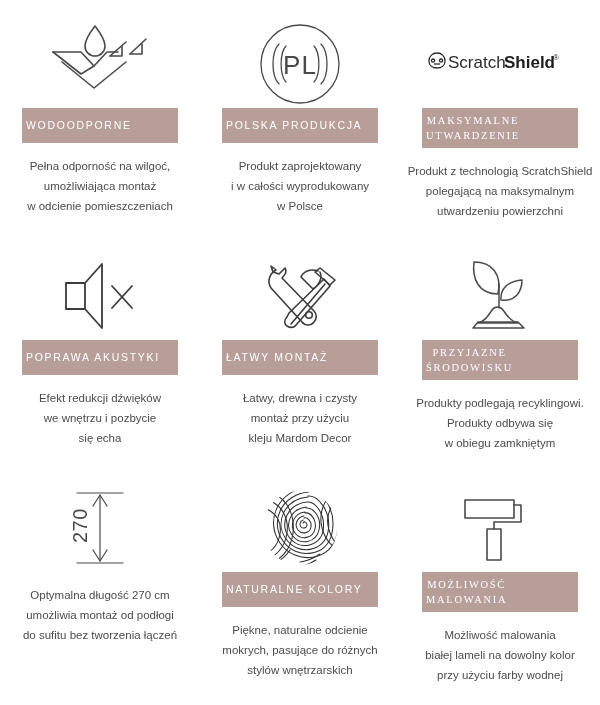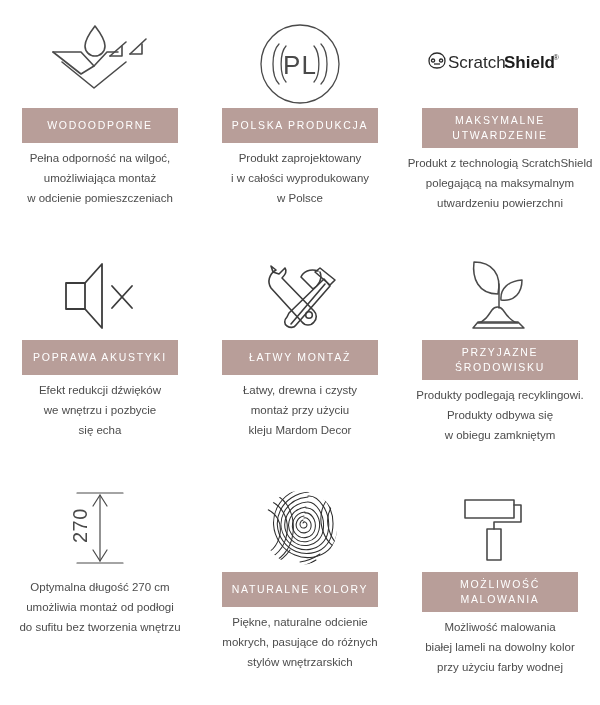--- a/index.html
+++ b/index.html
@@ -36,31 +36,31 @@
     justify-content: center;
   }
   .icon-wrap svg { display: block; }
   .banner {
     width: 156px;
     min-height: 35px;
     background: #b89e99;
     color: #ffffff;
     display: flex;
     align-items: center;
-    justify-content: center;
+    justify-content: flex-start;
     text-align: center;
     font-size: 10.5px;
     letter-spacing: 1.7px;
     line-height: 15px;
     padding: 5px 4px;
     box-sizing: border-box;
   }
-  .banner.two-line { min-height: 40px; }
+  .banner.two-line { min-height: 40px; font-family: Liberation Serif, serif; }
   .desc {
-    margin-top: 5px;
+    margin-top: 13px;
     width: 186px;
     text-align: center;
     font-size: 11.5px;
     line-height: 20px;
     color: #4c4c4c;
   }
   .desc div { white-space: nowrap; }
 </style>
 </head>
 <body>
@@ -208,21 +208,21 @@
         <path d="M22 77 L68 77"></path>
         <path d="M45 9 L45 75"></path>
         <path d="M38 20 L45 9 L52 20"></path>
         <path d="M38 64 L45 75 L52 64"></path>
         <text x="0" y="0" transform="translate(32,57) rotate(-90)" font-family="Liberation Sans, sans-serif" font-size="20" fill="#4a4a4a" stroke="none" letter-spacing="0.5">270</text>
       </svg>
     </div>
     <div class="desc">
       <div>Optymalna długość 270 cm</div>
       <div>umożliwia montaż od podłogi</div>
-      <div>do sufitu bez tworzenia wnętrzu</div>
+      <div>do sufitu bez tworzenia łączeń</div>
     </div>
   </div>
 
   <div class="cell">
     <div class="icon-wrap">
       <svg width="80" height="80" viewBox="0 0 80 80" fill="none">
         <defs>
           <clipPath id="woodclip">
               <circle cx="40" cy="40" r="37"></circle>
             </clipPath>

